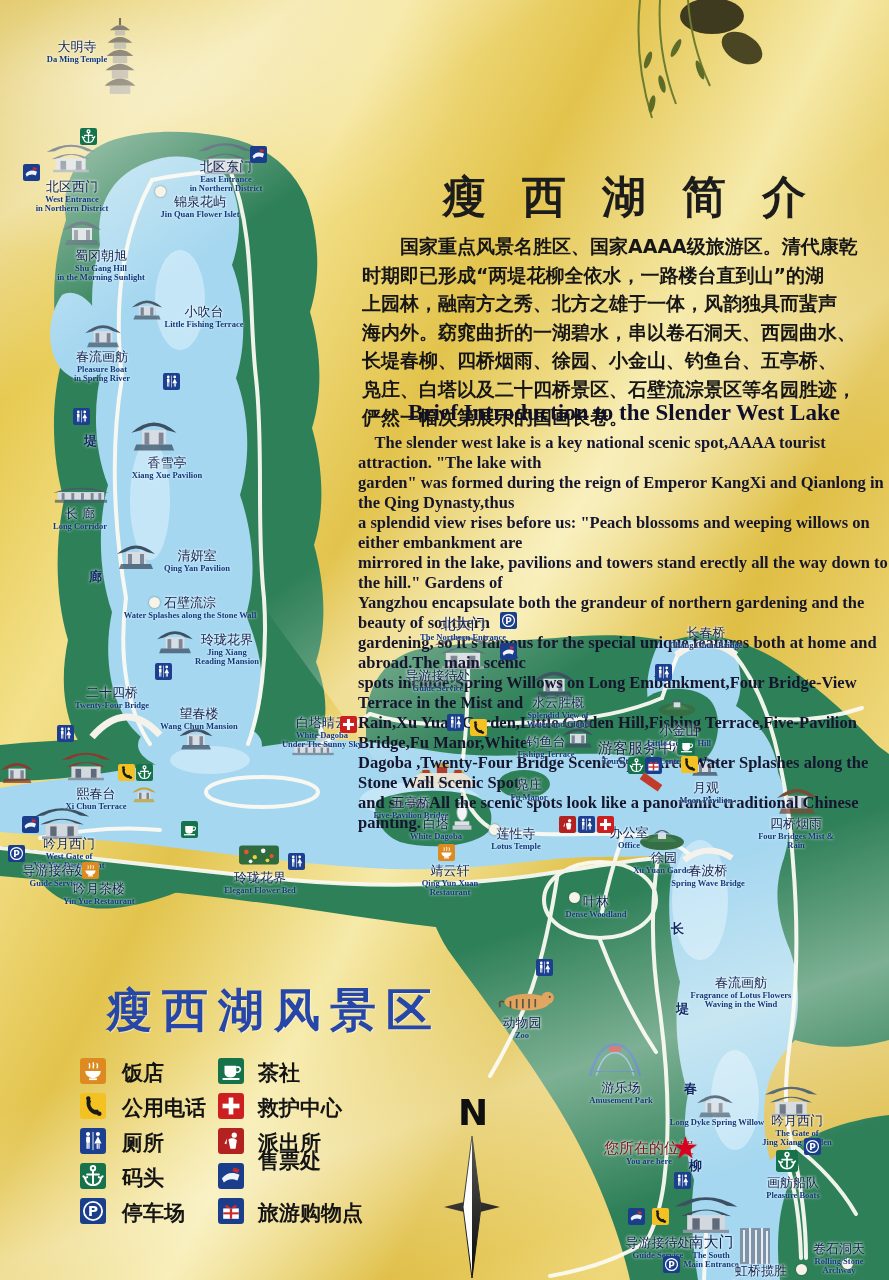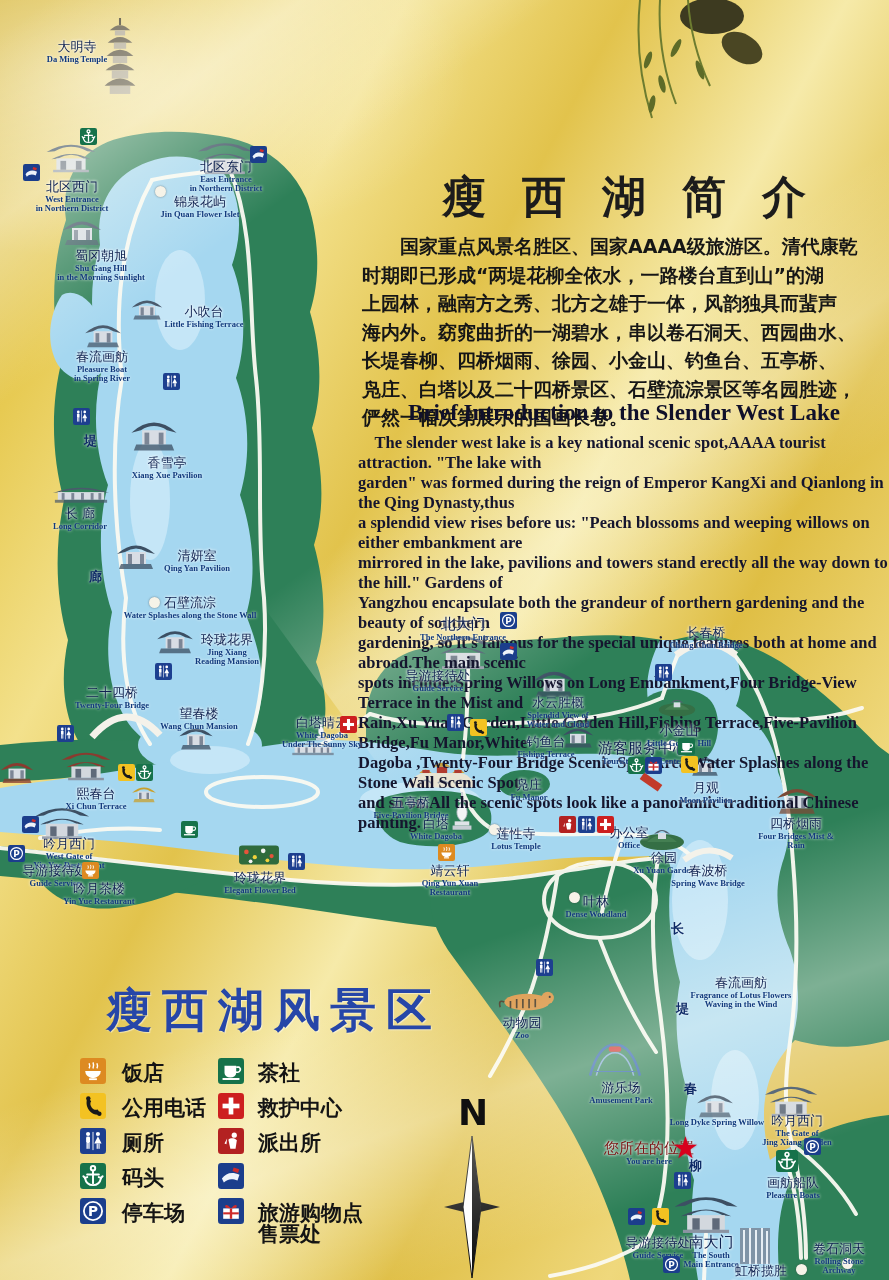--- a/index.html
+++ b/index.html
@@ -397,21 +397,21 @@
       <use href="#ic-firstaid"></use>
     </svg>
 <div class="lg-label" style="left:258px;top:1094px">救护中心</div>
 <svg class="lg-icon" style="left:218px;top:1128px">
       <use href="#ic-police"></use>
     </svg>
 <div class="lg-label" style="left:258px;top:1129px">派出所</div>
 <svg class="lg-icon" style="left:218px;top:1163px">
       <use href="#ic-ticket"></use>
     </svg>
-<div class="lg-label" style="left:258px;top:1220px">售票处</div>
+<div class="lg-label" style="left:258px;top:1147px">售票处</div>
 <svg class="lg-icon" style="left:218px;top:1198px">
       <use href="#ic-gift"></use>
     </svg>
 <div class="lg-label" style="left:258px;top:1199px">旅游购物点</div>
 
 <div id="compass-n">N</div>
 
 <div class="ml" style="left:77px;top:40px">
       <span class="zh">大明寺</span>
       <span class="en">Da Ming Temple</span>

